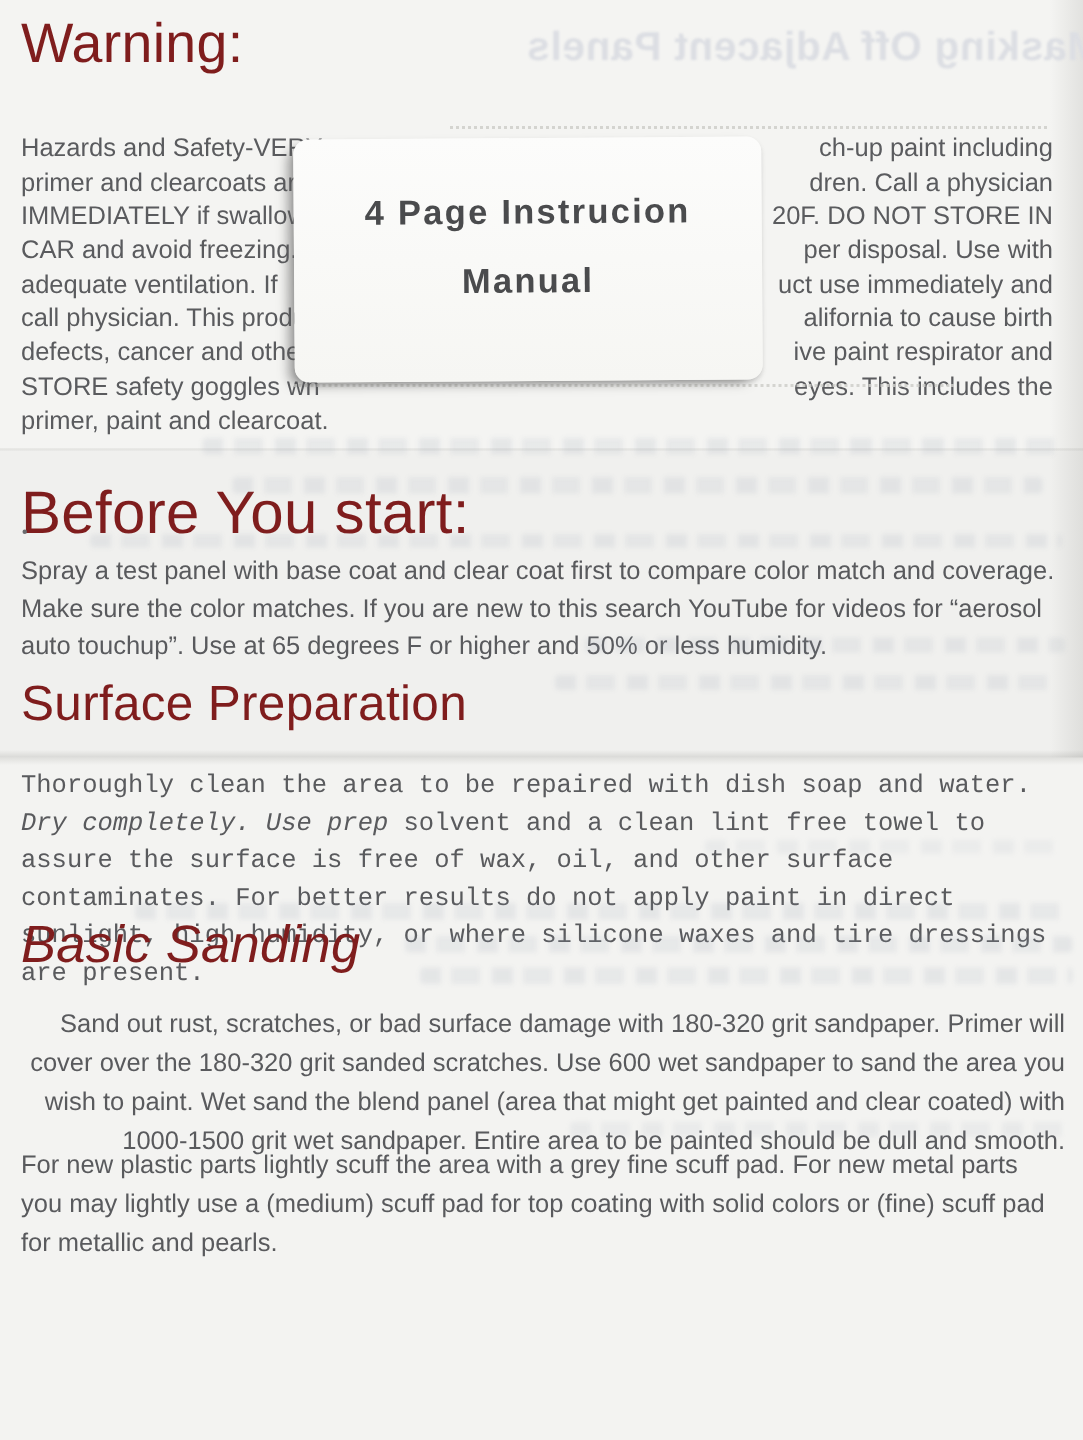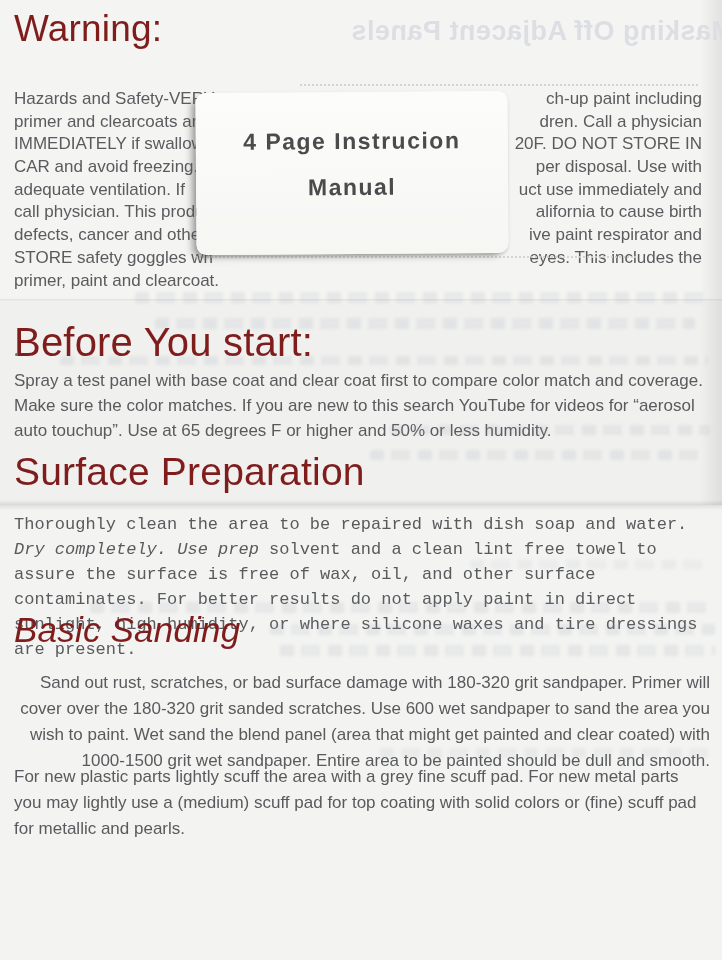--- a/index.html
+++ b/index.html
@@ -41,21 +41,21 @@
       rgba(145,155,172,.16) 21px 40px, rgba(0,0,0,0) 40px 48px);
     filter:blur(1.6px);opacity:.75;
   }
 
   h1{
     position:absolute;margin:0;left:14px;
     font-weight:400;color:#7f1d1d;letter-spacing:.2px;
   }
   .h-warning{top:8px;font-size:37px;}
   .h-before{top:300px;font-size:40px;margin-top:20px;}
-  .h-surface{top:450px;font-size:39px;}
+  .h-surface{top:450px;font-size:33px;}
   .h-sanding{top:610px;font-size:35px;font-style:italic;}
 
   .warning-lines{
     position:absolute;top:88px;left:14px;width:688px;
     font-size:17px;color:#5a5b5e;
   }
   .warning-lines .row{
     display:flex;justify-content:space-between;
     height:22.7px;line-height:22.7px;white-space:nowrap;
   }

